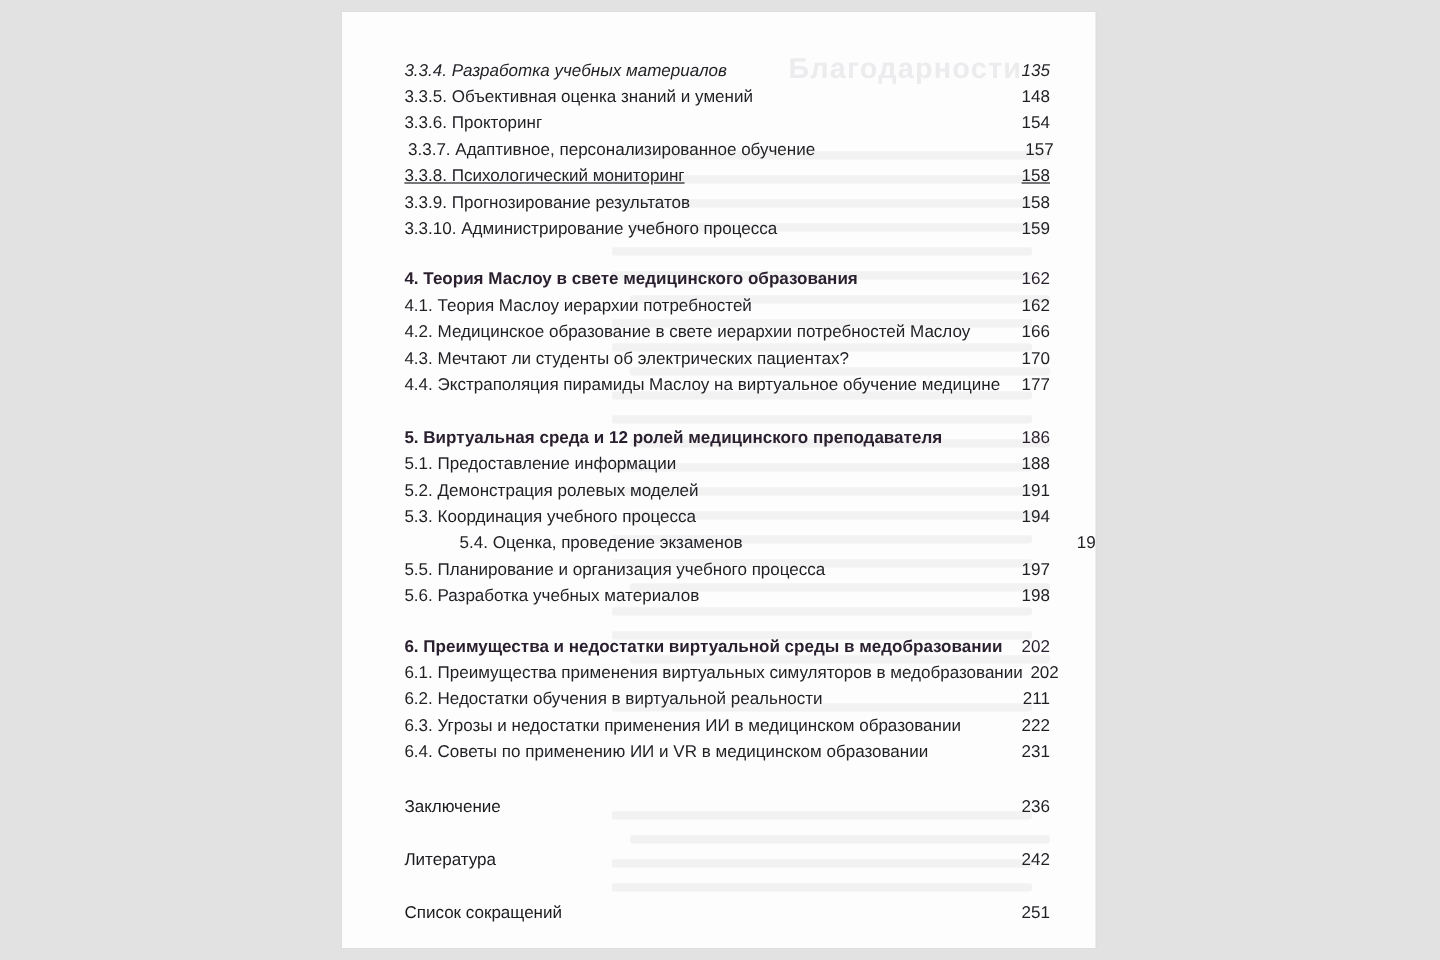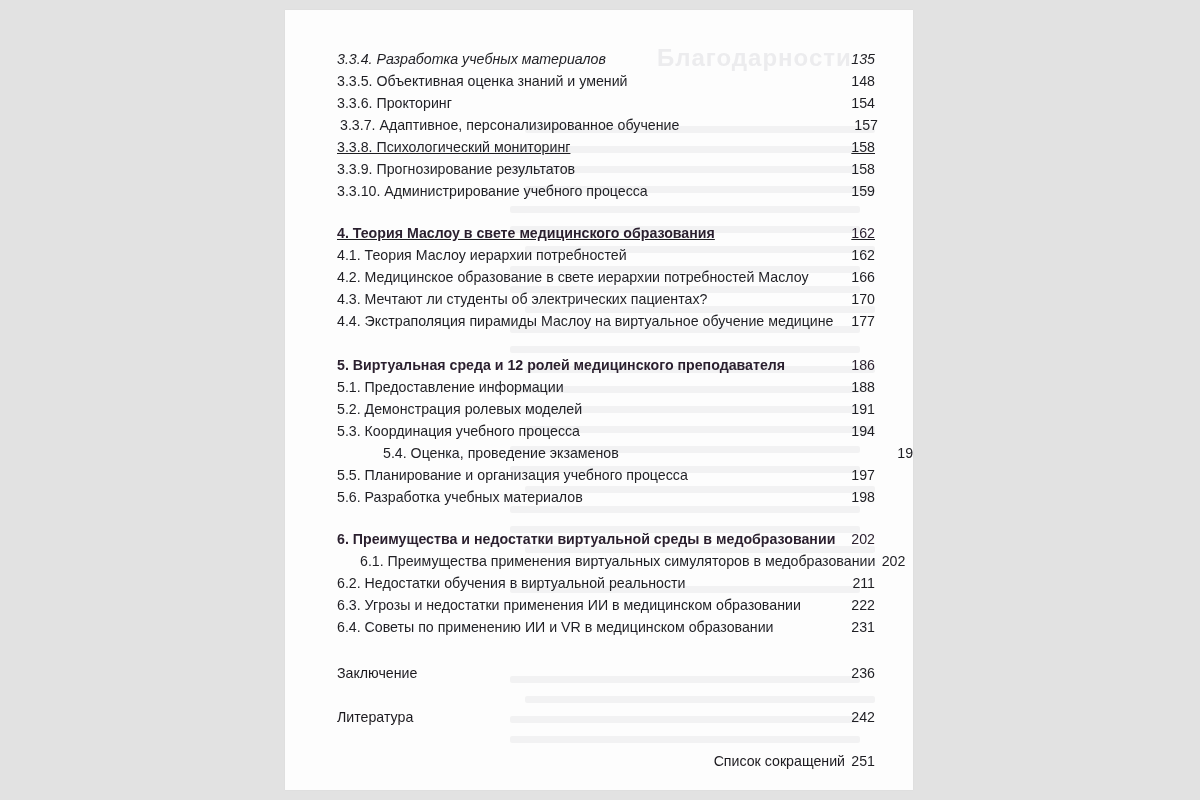--- a/index.html
+++ b/index.html
@@ -125,21 +125,21 @@
         <span class="p">158</span>
       </div>
       <div class="row section" style="top: 150px;">
         <span class="t">3.3.9. Прогнозирование результатов</span>
         <span class="p">158</span>
       </div>
       <div class="row section" style="top: 172px;">
         <span class="t">3.3.10. Администрирование учебного процесса</span>
         <span class="p">159</span>
       </div>
-      <div class="row chapter" style="top: 214px; text-decoration: underline;">
+      <div class="row chapter" style="top: 214px;">
         <span class="t">4. Теория Маслоу в свете медицинского образования</span>
         <span class="p">162</span>
       </div>
       <div class="row section" style="top: 236px;">
         <span class="t">4.1. Теория Маслоу иерархии потребностей</span>
         <span class="p">162</span>
       </div>
       <div class="row section" style="top: 258px;">
         <span class="t">4.2. Медицинское образование в свете иерархии потребностей Маслоу</span>
         <span class="p">166</span>
@@ -177,21 +177,21 @@
         <span class="p">197</span>
       </div>
       <div class="row section" style="top: 478px;">
         <span class="t">5.6. Разработка учебных материалов</span>
         <span class="p">198</span>
       </div>
       <div class="row chapter" style="top: 520px;">
         <span class="t">6. Преимущества и недостатки  виртуальной среды в медобразовании</span>
         <span class="p">202</span>
       </div>
-      <div class="row section" style="top: 542px; margin-left: 23px;">
+      <div class="row section" style="top: 542px;">
         <span class="t">6.1. Преимущества применения виртуальных симуляторов в медобразовании</span>
         <span class="p">202</span>
       </div>
       <div class="row section" style="top: 564px;">
         <span class="t">6.2. Недостатки обучения в виртуальной реальности</span>
         <span class="p">211</span>
       </div>
       <div class="row section" style="top: 586px;">
         <span class="t">6.3. Угрозы и недостатки применения ИИ в медицинском образовании</span>
         <span class="p">222</span>
@@ -201,18 +201,18 @@
         <span class="p">231</span>
       </div>
       <div class="row end" style="top: 654px;">
         <span class="t">Заключение</span>
         <span class="p">236</span>
       </div>
       <div class="row end" style="top: 698px;">
         <span class="t">Литература</span>
         <span class="p">242</span>
       </div>
-      <div class="row end" style="top: 742px; justify-content: flex-end;">
+      <div class="row end" style="top: 742px;">
         <span class="t">Список сокращений</span>
         <span class="p">251</span>
       </div>
     </div>
 </div>
 
 </body></html>

